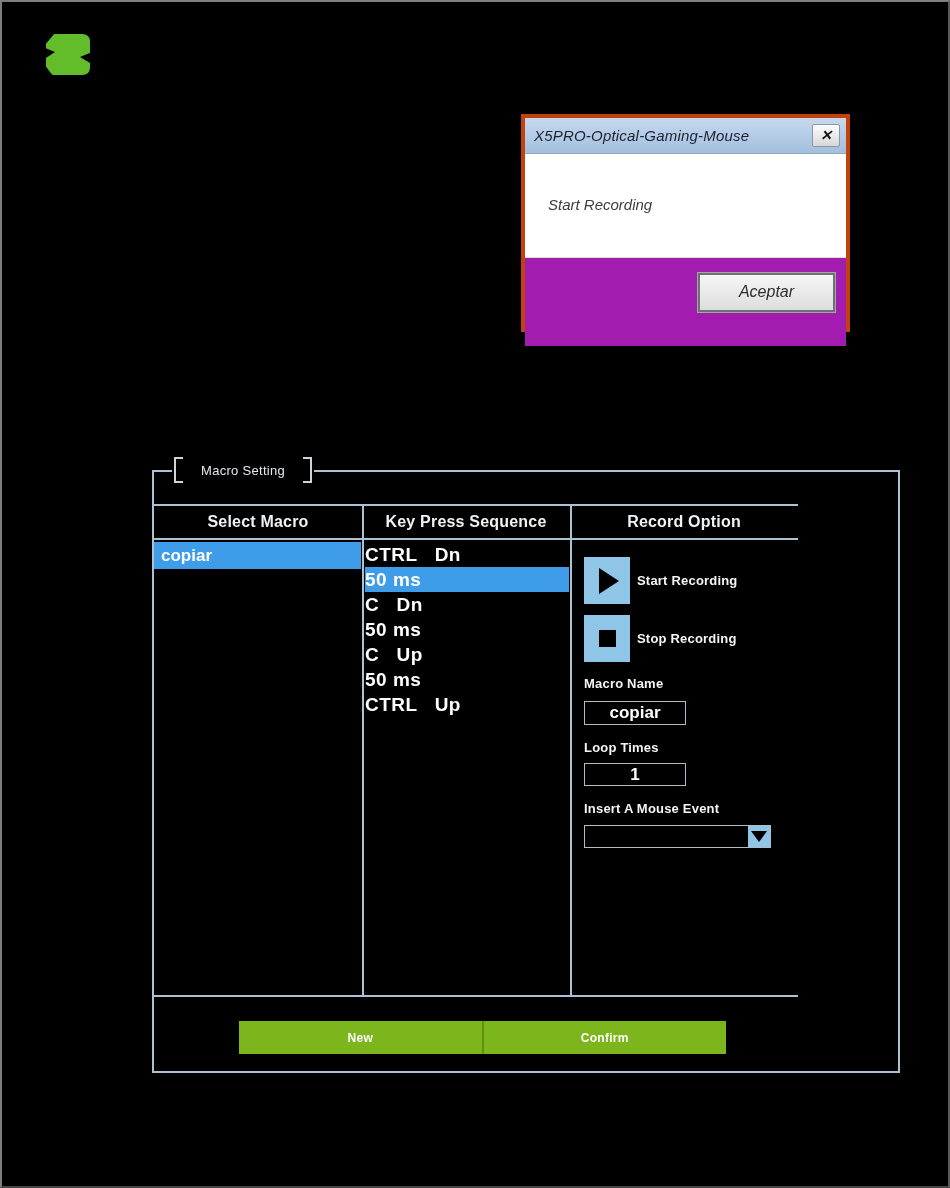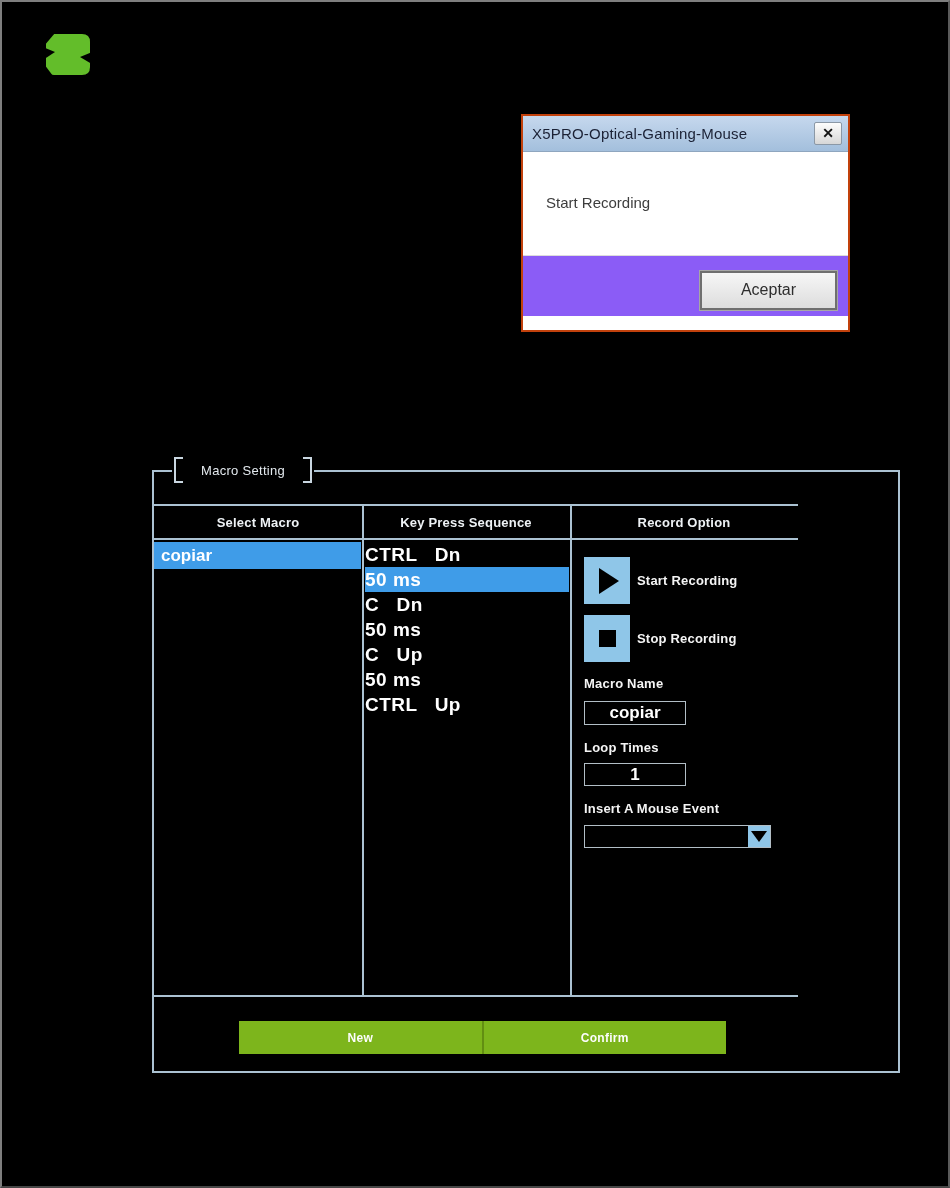--- a/index.html
+++ b/index.html
@@ -11,22 +11,23 @@
     border-bottom-color:#474747; border-right-color:#5a5a5a;
     overflow:hidden;
   }
 
   
   .logo { position:absolute; left:42px; top:31px; width:47px; height:43px; }
 
   
   .dialog {
     position:absolute; left:519px; top:112px; width:329px; height:218px;
-    border:2px solid #c2410c; background:#fff;
+    border:4px solid #c2410c; background:#fff;
     box-shadow:0 0 0 1px rgba(0,0,0,.55);
+    font-style:italic;
   }
   .dlg-titlebar {
     height:36px; background:linear-gradient(#c6d8ee,#a3bfdc);
     border-bottom:1px solid #8fa6bf; position:relative;
   }
   .dlg-title {
     position:absolute; left:9px; top:0; line-height:35px;
     font-size:15px; color:#1b2135; letter-spacing:.2px;
   }
   .dlg-close {
@@ -35,21 +36,21 @@
     border:1px solid #8b98a6; border-radius:2px;
     font-weight:bold; font-size:14px; color:#111;
     line-height:21px; text-align:center; cursor:pointer;
   }
   .dlg-body { height:103px; background:#fff; position:relative; }
   .dlg-message {
     position:absolute; left:23px; top:42px;
     font-size:15px; color:#3d3d3d;
   }
   .dlg-footer {
-    height:61px; background:#8b5cf6; border-top:1px solid #dcdcdc; position:relative;
+    height:89px; background:#a21caf; border-top:1px solid #dcdcdc; position:relative;
   }
   .dlg-ok {
     position:absolute; right:11px; top:15px; width:137px; height:39px;
     background:linear-gradient(#f6f6f6,#ddd);
     border:2px solid #6f6f6f; box-shadow:0 0 0 1px #a6a6a6;
     font-size:16px; color:#2e2e2e; text-align:center; line-height:34px; cursor:pointer;
   }
 
   
   .panel {
@@ -65,21 +66,21 @@
   .br-r { border-right:2px solid #c9d6e0; border-top:2px solid #c9d6e0; border-bottom:2px solid #c9d6e0; }
   .tab-label { padding:0 18px; font-size:13px; color:#e3e9ee; letter-spacing:.3px; }
 
   .header-row {
     position:absolute; left:0; top:32px; width:644px; height:36px;
     border-top:2px solid #abc2d2; border-bottom:2px solid #abc2d2;
     display:flex;
   }
   .hcell {
     display:flex; align-items:center; justify-content:center;
-    font-size:13px; font-weight:600; color:#eef2f5; letter-spacing:.2px;
+    font-size:16px; font-weight:600; color:#eef2f5; letter-spacing:.2px;
   }
   .hc1 { width:208px; } .hc2 { width:208px; } .hc3 { flex:1; }
 
   .vline { position:absolute; width:2px; top:32px; height:493px; background:#abc2d2; }
   .v1 { left:208px; } .v2 { left:416px; }
   .bottom-line { position:absolute; left:0; top:523px; width:644px; height:2px; background:#abc2d2; }
 
   .macro-list { position:absolute; left:0; top:70px; width:207px; }
   .macro-row {
     height:27px; line-height:27px; padding-left:7px;

